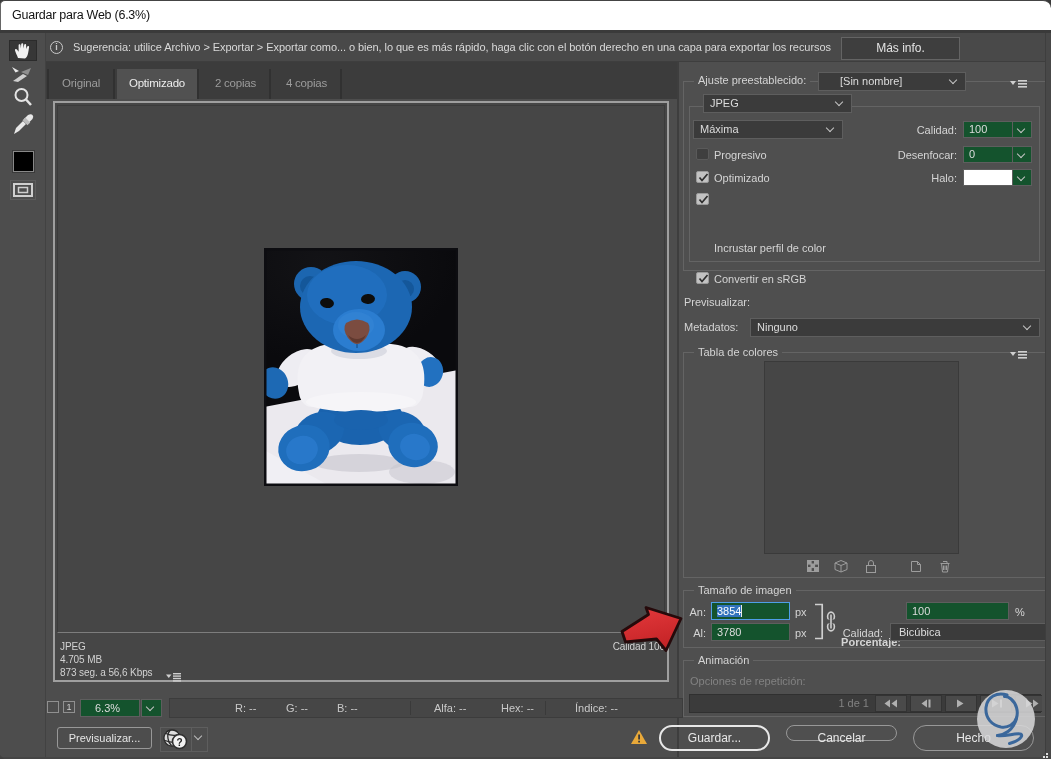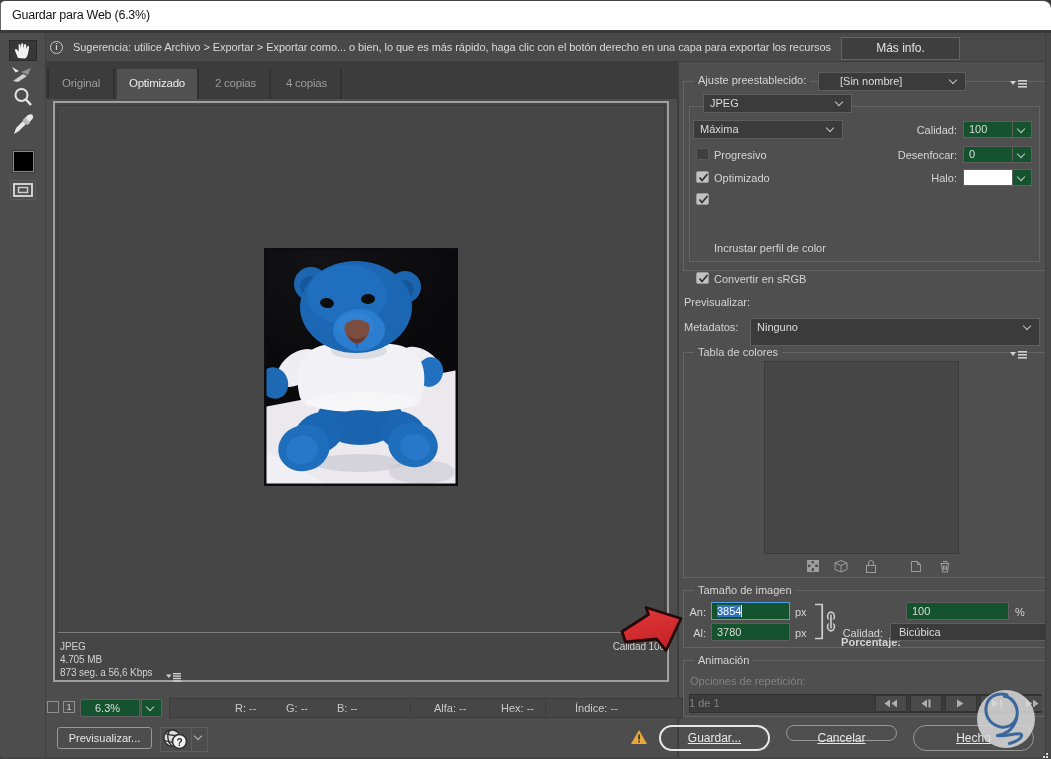--- a/index.html
+++ b/index.html
@@ -39,21 +39,21 @@
   .dd .ch, .chev { position:absolute; width:6px; height:6px; border-right:1.5px solid #c5c5c5;
     border-bottom:1.5px solid #c5c5c5; transform:rotate(45deg); }
   .dd .ch { right:9px; top:4px; }
   .inp { position:absolute; background:#14532d; border:1px solid #5e5e5e; color:#dcdcdc; font-size:11px;
     padding-left:5px; }
   .cb { position:absolute; width:13px; height:12px; background:#3f3f3f; border:1px solid #5a5a5a; border-radius:2px; }
   .cb.on { background:#c2c2c2; border:1px solid #9a9a9a; }
   .cb.on svg { position:absolute; left:1px; top:0px; }
   .pmenu { position:absolute; width:17px; height:11px; }
   .btn-pill { position:absolute; border:1px solid #989898; border-radius:13px; color:#e8e8e8;
-    font-size:12px; text-align:center; background:transparent;text-decoration:underline; }
+    font-size:12px; text-align:center; background:transparent; }
   .btn-pill.def { border:2px solid #e8e8e8; }
 </style>
 </head>
 <body>
 <div id="app">
   <div class="abs strip"></div>
   <div class="abs titlebar">Guardar para Web (6.3%)</div>
   <div class="abs toolbar"></div>
   <div class="abs banner"></div>
   <div class="abs icircle">i</div>
@@ -170,21 +170,21 @@
     </div>
   <div class="lbl" style="left:714px; top:194px;margin-top:48px;">Incrustar perfil de color</div>
   <div class="cb on" style="left:696px; top:272px;">
       <svg width="11" height="11" viewBox="0 0 11 11">
         <path d="M1.5,5.5 L4,8.5 L9.5,2" stroke="#2e2e2e" stroke-width="1.7" fill="none"></path>
       </svg>
     </div>
   <div class="lbl" style="left:714px; top:273px;">Convertir en sRGB</div>
   <div class="lbl" style="left:684px; top:296px;">Previsualizar:</div>
   <div class="lbl" style="left:684px; top:321px;">Metadatos:</div>
-  <div class="dd" style="left:750px; top:318px; width:290px; height:28px; line-height:17px;">Ninguno<span class="ch"></span></div>
+  <div class="dd" style="left:750px; top:318px; width:290px; height:19px; line-height:17px;">Ninguno<span class="ch"></span></div>
 
   <div class="grp" style="left:683px; top:352px; width:363px; height:226px;"></div>
   <div class="glabel" style="left:694px; top:346px;">Tabla de colores</div>
   <div class="pmenu" style="left:1010px; top:347px;"><svg width="17" height="11">
         <polygon points="0,2 6,2 3,6" fill="#cfcfcf"></polygon>
         <rect x="8" y="1" width="9" height="1.6" fill="#cfcfcf"></rect>
         <rect x="8" y="4" width="9" height="1.6" fill="#cfcfcf"></rect>
         <rect x="8" y="7" width="9" height="1.6" fill="#cfcfcf"></rect>
       </svg></div>
   <div class="abs" style="left:764px; top:361px; width:195px; height:193px; background:#464646; border:1px solid #3a3a3a;"></div>
@@ -224,21 +224,21 @@
   <div class="lbl r" style="left:801px; top:636px; width:100px;font-weight:bold;">Porcentaje:</div>
   <div class="inp" style="left:906px; top:602px; width:103px; height:18px; line-height:16px;">100</div>
   <div class="lbl" style="left:1015px; top:606px;">%</div>
   <div class="lbl r" style="left:783px; top:627px; width:100px;">Calidad:</div>
   <div class="dd" style="left:890px; top:623px; width:180px; height:18px; line-height:16px;padding-left:8px;">Bicúbica<span class="ch"></span></div>
 
   <div class="grp" style="left:683px; top:660px; width:363px; height:57px;"></div>
   <div class="glabel" style="left:694px; top:654px;">Animación</div>
   <div class="lbl dis" style="left:690px; top:675px;">Opciones de repetición:</div>
   <div class="abs" style="left:689px; top:694px; width:352px; height:19px; background:#3b3b3b; border:1px solid #303030;"></div>
-  <div class="lbl dis" style="left:689px; top:697px; width:180px; text-align:left;">1 de 1</div>
+  <div class="lbl dis" style="left:689px; top:697px; width:180px; text-align:right;">1 de 1</div>
   <div class="abs" id="playbtns" style="left:874px; top:695px;"><svg width="168" height="17" viewBox="0 0 168 17">
     <g fill="#4a4a4a" stroke="#333333">
           <rect x="1.5" y="0.5" width="31" height="16"></rect>
           <rect x="36.5" y="0.5" width="31" height="16"></rect>
           <rect x="71.5" y="0.5" width="31" height="16"></rect>
           <rect x="106.5" y="0.5" width="31" height="16"></rect>
           <rect x="141.5" y="0.5" width="31" height="16"></rect>
         </g>
     <g fill="#b0b0b0">
           <polygon points="16,4.5 16,12.5 10.5,8.5"></polygon>

